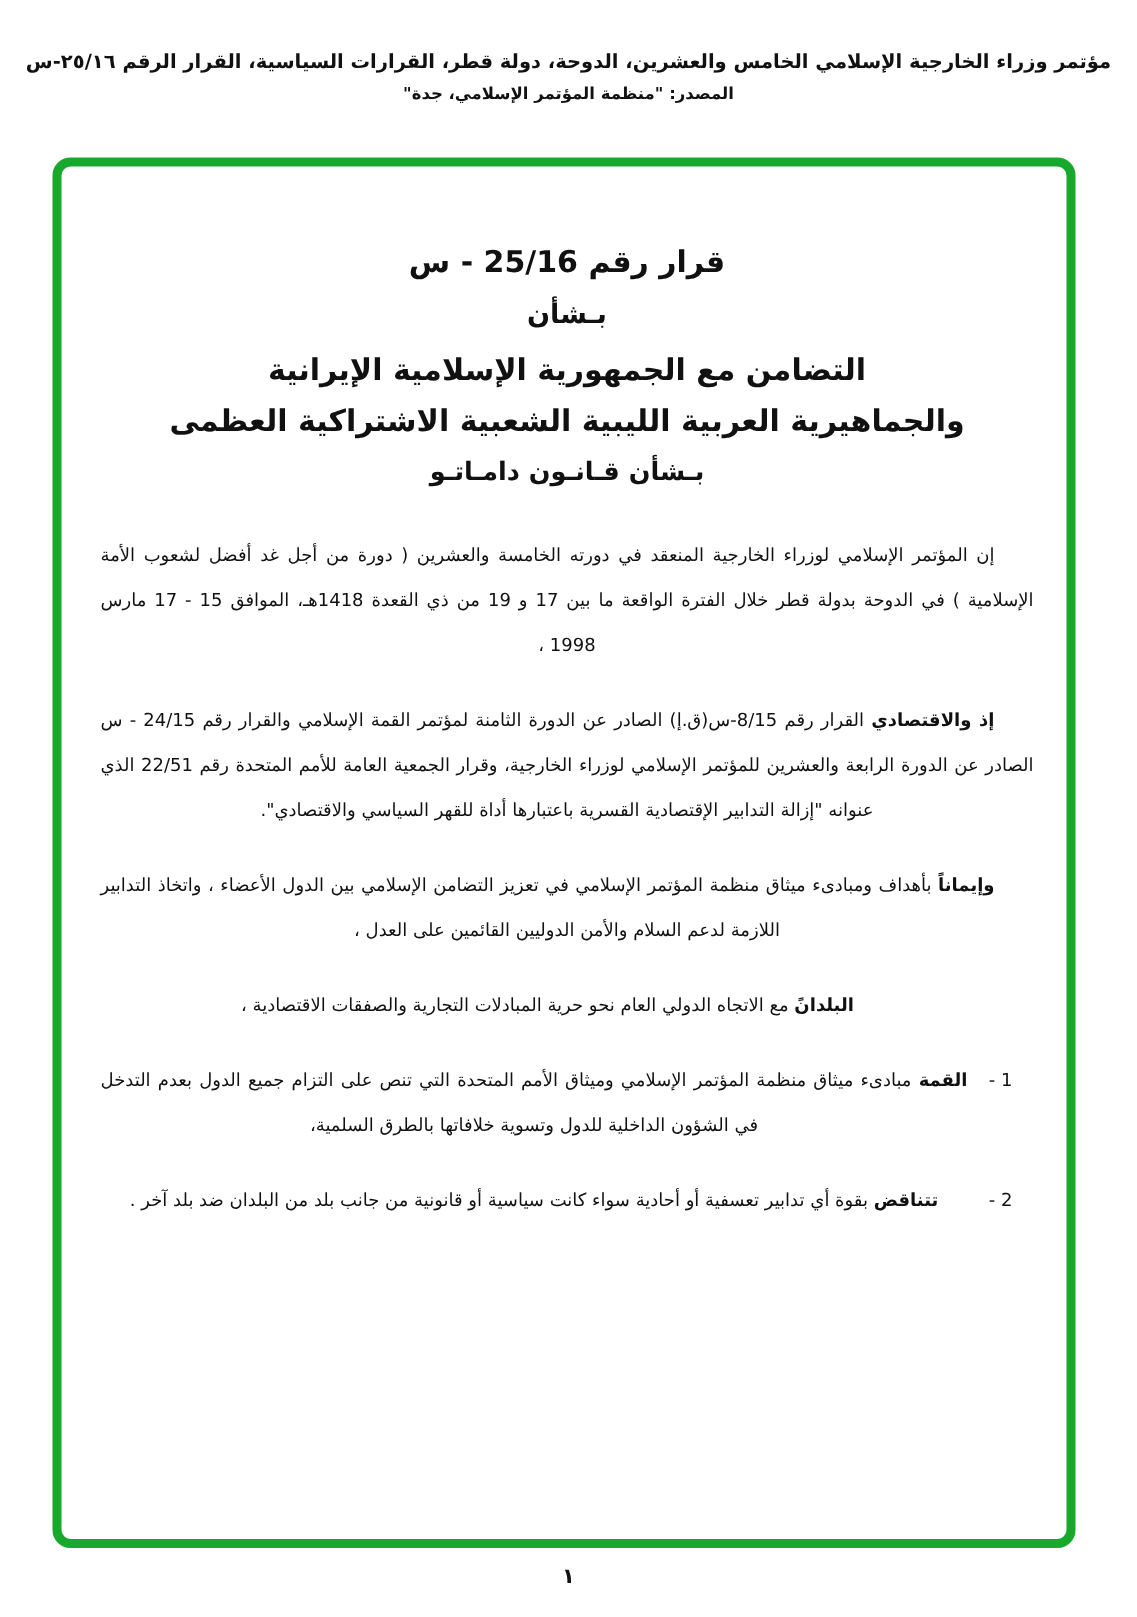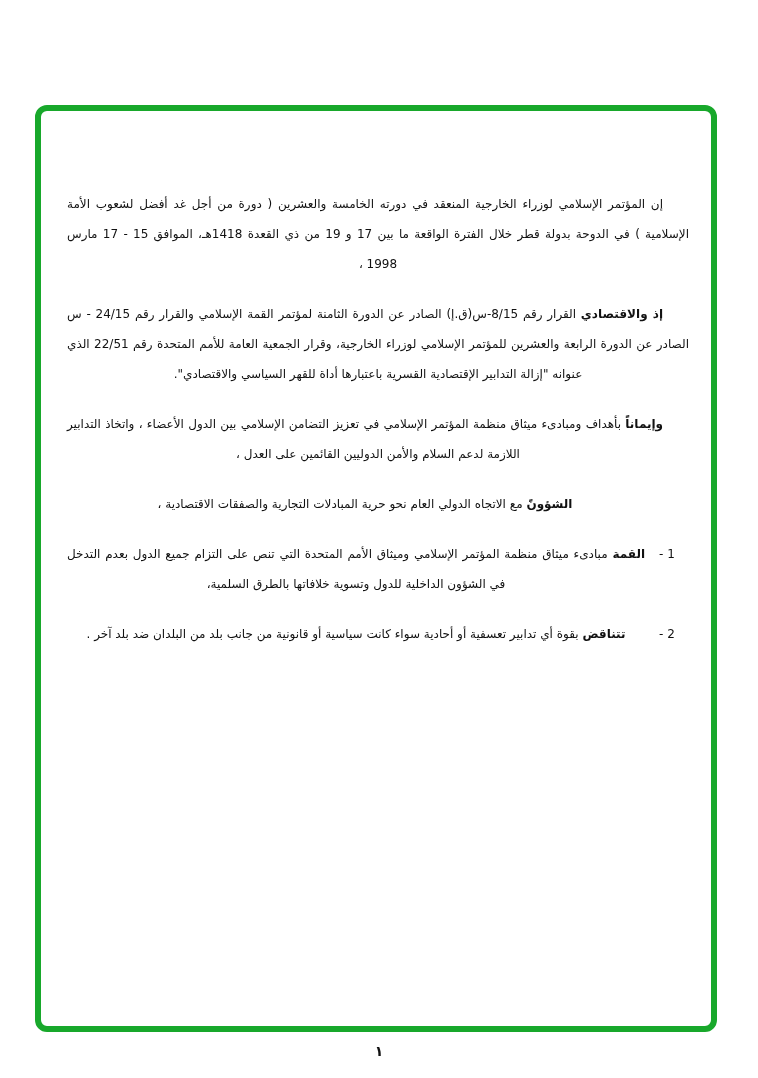--- a/index.html
+++ b/index.html
@@ -96,33 +96,44 @@
     text-align: center;
     font-size: 14px;
     font-weight: bold;
   }
 </style>
 </head>
 <body>
 
 <div class="page">
 
+  <div class="doc-header">
+    <div class="h1">مؤتمر وزراء الخارجية الإسلامي الخامس والعشرين، الدوحة، دولة قطر، القرارات السياسية، القرار الرقم ٢٥/١٦-س</div>
+    <div class="h2">المصدر:  "منظمة المؤتمر الإسلامي، جدة"</div>
+  </div>
 
   <div class="green-box">
 
+    <div class="title-block">
+      <div class="t1">قرار رقم 25/16 - س</div>
+      <div class="t2">بـشأن</div>
+      <div class="t3">التضامن مع الجمهورية الإسلامية الإيرانية</div>
+      <div class="t4">والجماهيرية العربية الليبية الشعبية الاشتراكية العظمى</div>
+      <div class="t5">بـشأن قـانـون دامـاتـو</div>
+    </div>
 
     <div class="doc-body">
 
       <p class="para"><span class="lead"></span><span>إن المؤتمر الإسلامي لوزراء الخارجية المنعقد في دورته الخامسة والعشرين ( دورة من أجل غد أفضل لشعوب الأمة الإسلامية ) في الدوحة بدولة قطر خلال الفترة الواقعة ما بين 17 و 19 من ذي القعدة 1418هـ، الموافق 15 - 17 مارس 1998 ،</span></p>
 
       <p class="para"><span class="lead">إذ والاقتصادي</span><span> القرار رقم 8/15-س(ق.إ) الصادر عن الدورة الثامنة لمؤتمر القمة الإسلامي والقرار رقم 24/15 - س الصادر عن الدورة الرابعة والعشرين للمؤتمر الإسلامي لوزراء الخارجية، وقرار الجمعية العامة للأمم المتحدة رقم 22/51 الذي عنوانه "إزالة التدابير الإقتصادية القسرية باعتبارها أداة للقهر السياسي والاقتصادي".</span></p>
 
       <p class="para"><span class="lead">وإيماناً</span><span> بأهداف ومبادىء ميثاق منظمة المؤتمر الإسلامي في تعزيز التضامن الإسلامي بين الدول الأعضاء ، واتخاذ التدابير اللازمة لدعم السلام والأمن الدوليين القائمين على العدل ،</span></p>
 
-      <p class="para"><span class="lead">الشؤونً</span><span> مع الاتجاه الدولي العام نحو حرية المبادلات التجارية والصفقات الاقتصادية ،</span></p>
+      <p class="para"><span class="lead">البلدانً</span><span> مع الاتجاه الدولي العام نحو حرية المبادلات التجارية والصفقات الاقتصادية ،</span></p>
 
 
       <div class="item">
         <span class="num">1 -</span>
         <div class="item-text"><span class="lead">القمة</span><span> مبادىء ميثاق منظمة المؤتمر الإسلامي وميثاق الأمم المتحدة التي تنص على التزام جميع الدول بعدم التدخل في الشؤون الداخلية للدول وتسوية خلافاتها بالطرق السلمية،</span></div>
       </div>
 
       <div class="item">
         <span class="num">2 -</span>
         <div class="item-text"><span class="lead">تتناقض</span><span> بقوة أي تدابير تعسفية أو أحادية سواء كانت سياسية أو قانونية من جانب بلد من البلدان ضد بلد آخر .</span></div>

